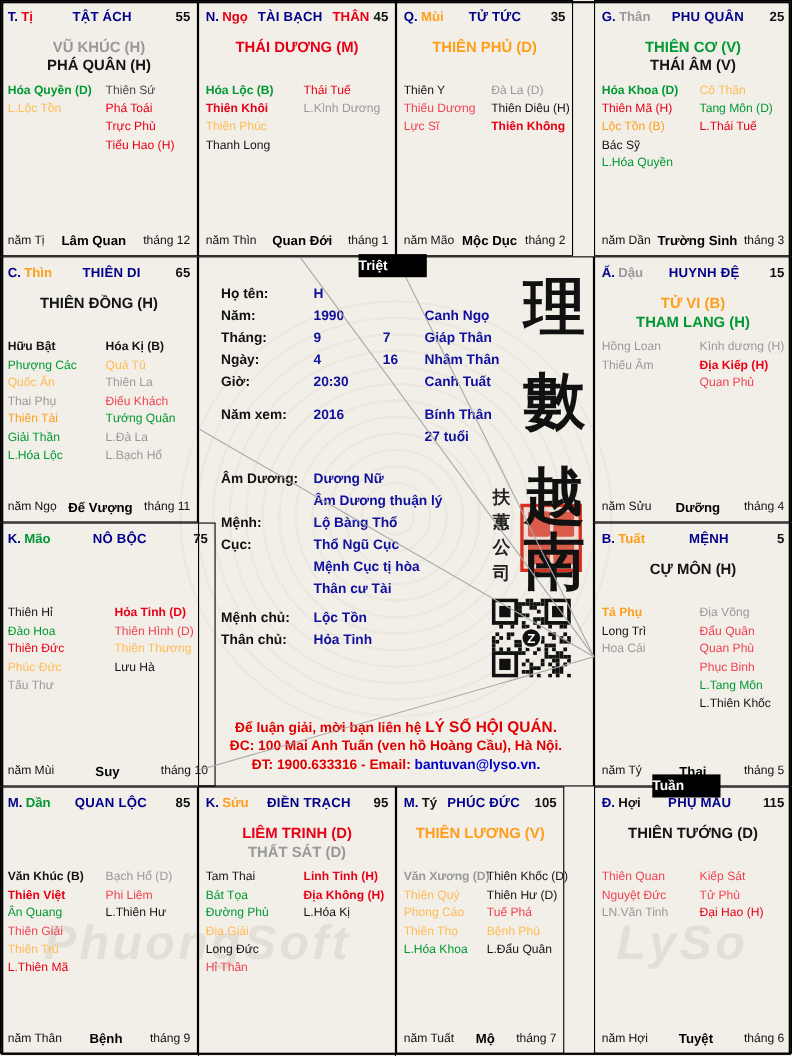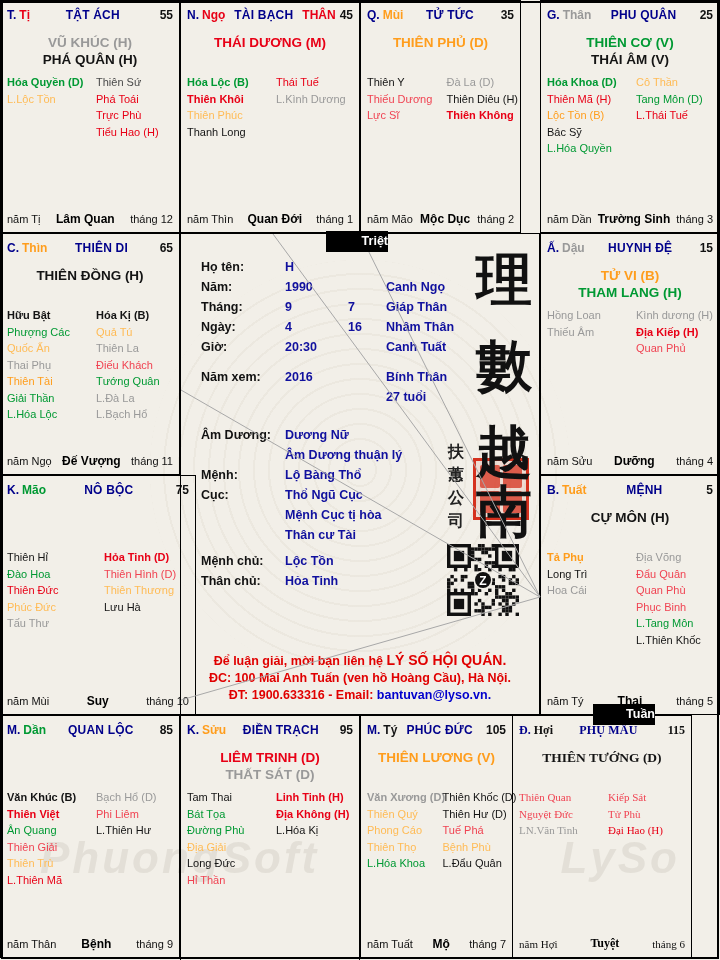--- a/index.html
+++ b/index.html
@@ -48,21 +48,21 @@
         background:rgba(215,55,30,.10);display:grid;grid-template-columns:1fr 1fr;gap:3px;padding:4px;box-sizing:border-box;z-index:1;}
   .seal i{background:#d5311e;opacity:.75;border-radius:2px;}
   .qr{position:absolute;left:266px;top:310px;width:72px;height:72px;z-index:1;}
   .contact{position:absolute;left:8px;right:8px;top:418px;text-align:center;color:#e00000;
            font-weight:bold;font-size:12.5px;line-height:17px;white-space:nowrap;z-index:2;}
   .contact .big{font-size:14px;}
   .contact .mail{color:#0000cd;}
 
   .lines{position:absolute;left:0;top:0;z-index:20;pointer-events:none;}
   .badge{position:absolute;background:#000;color:#fff;font-weight:bold;font-size:12.5px;
-         text-align:right;line-height:21px;z-index:30;}
+         text-align:left;line-height:21px;z-index:30;}
   #badge-triet{left:326px;top:231px;width:62px;height:21px;}
   #badge-tuan{left:593px;top:704px;width:62px;height:21px;}
 </style>
 </head>
 <body>
 
 <div class="board">
   <div class="emblem"></div>
   <div class="wm">
     <span>PhuongSoft</span>
@@ -385,21 +385,21 @@
             <span class="star c-lorange">Bệnh Phù</span>
             <span class="star c-black">L.Đẩu Quân</span>
           </div>
     </div>
     <div class="cell-f">
       <span>năm Tuất</span>
       <b>Mộ</b>
       <span>tháng 7</span>
     </div>
   </div>
-      <div class="cell" style="left: 512px; top: 715px; width: 180px; height: 243px; font-family: Liberation Serif, serif;">
+      <div class="cell" style="left: 540px; top: 715px; width: 180px; height: 243px;">
     <div class="cell-h">
       <span class="chi"><b class="stem">Đ.</b><b class="branch c-black">Hợi</b></span>
       <span class="palace">PHỤ MẪU</span>
       <span class="agenum"><b class="extra"></b><b>115</b></span>
     </div>
     <div class="mains">
           <span class="star c-black main">THIÊN TƯỚNG (D)</span>
         </div>
     <div class="cols">
       <div class="col">

